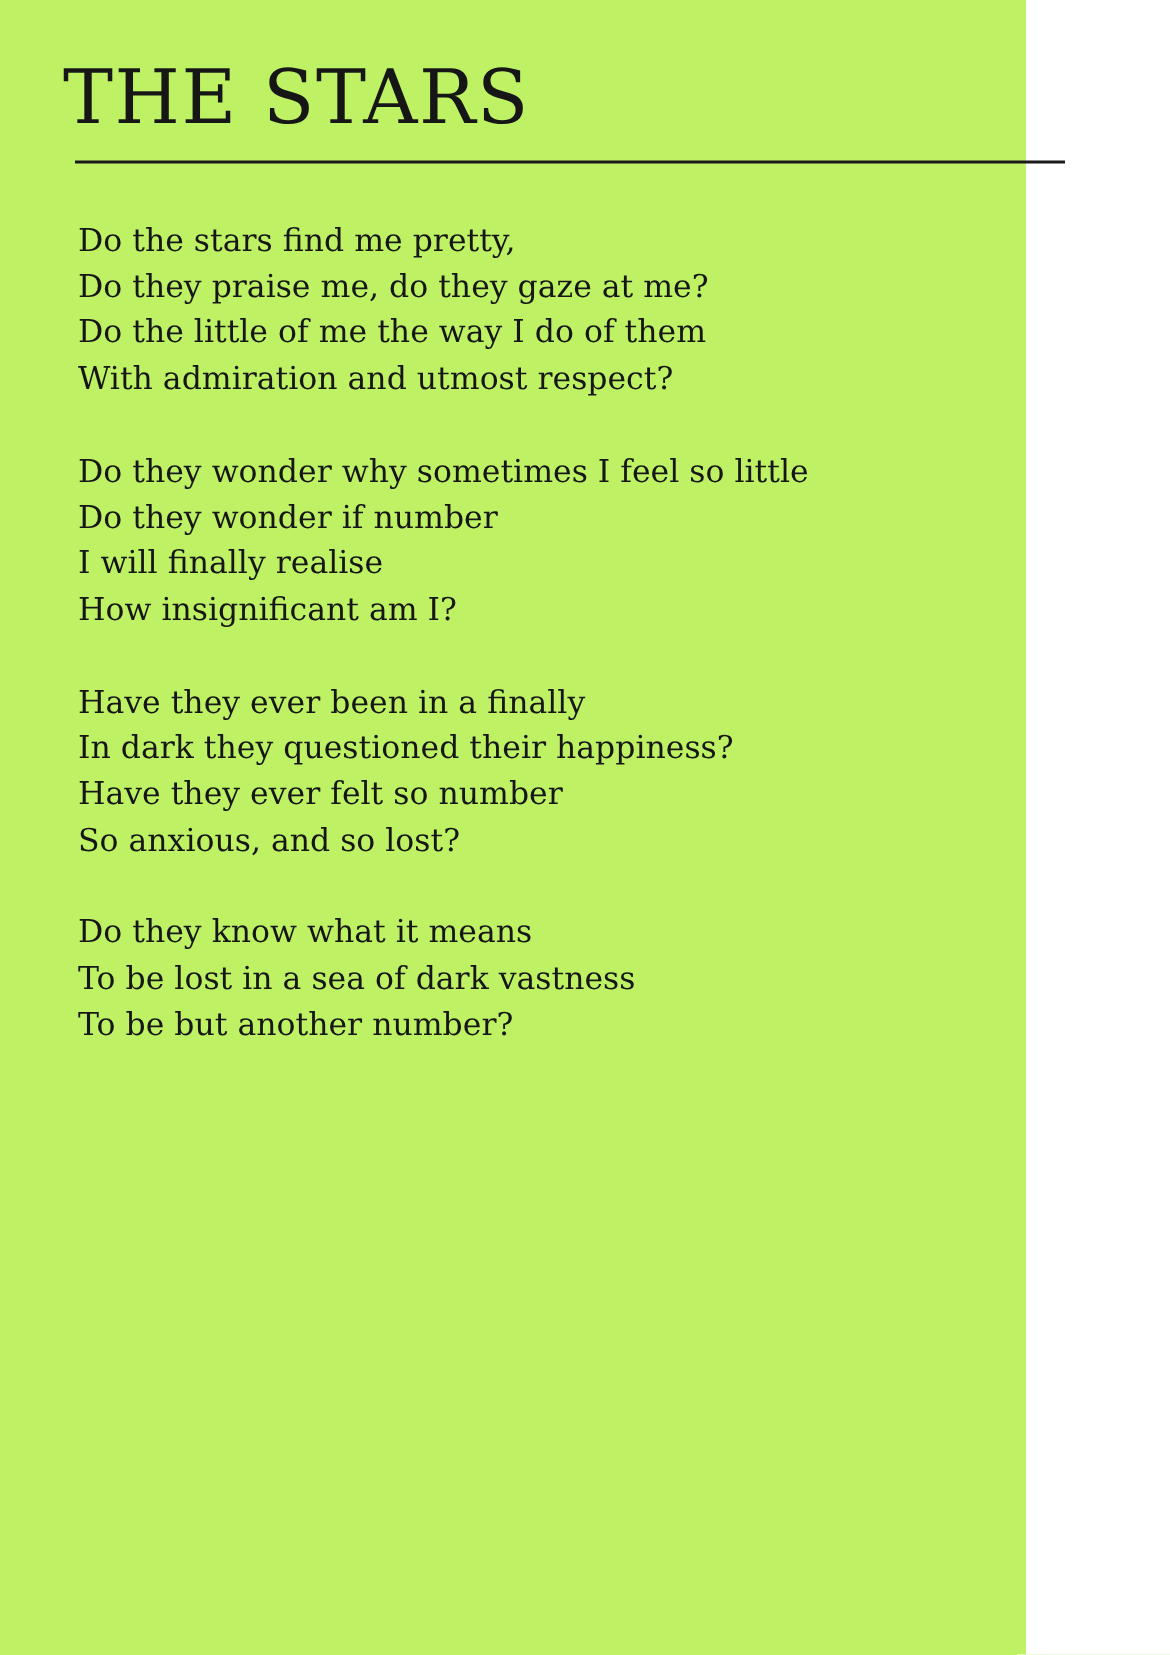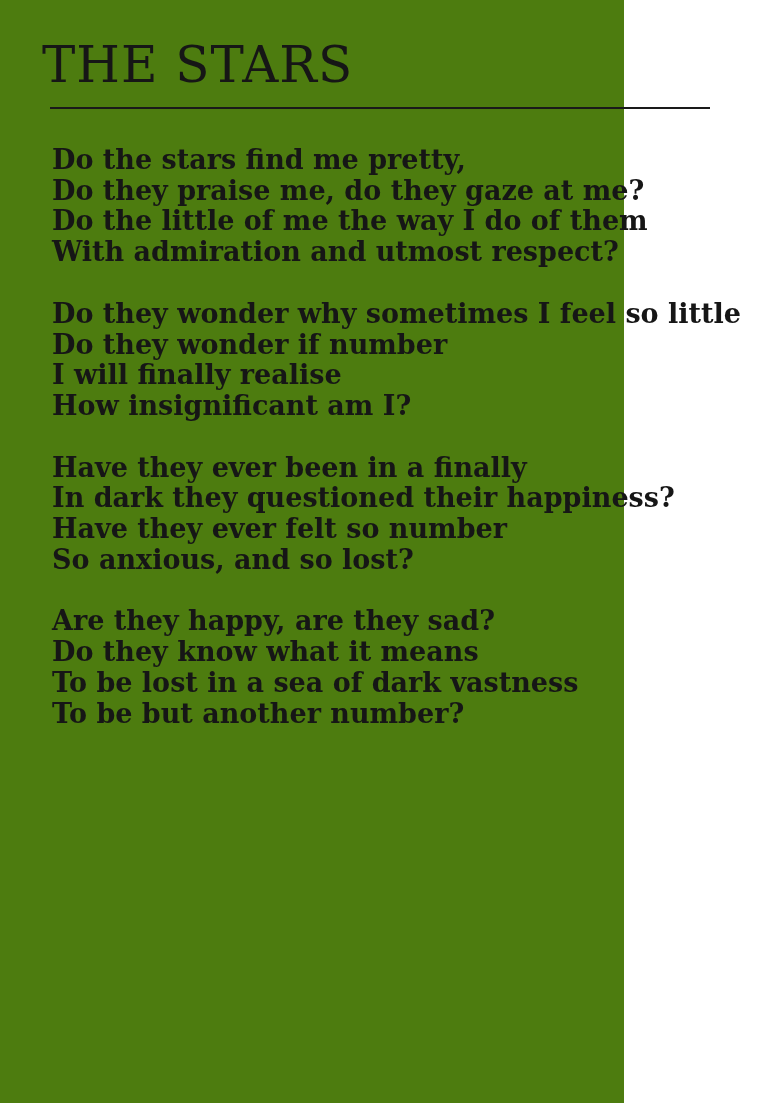--- a/index.html
+++ b/index.html
@@ -3,23 +3,23 @@
 <meta charset="utf-8">
 <style>
   html, body {
     margin: 0;
     padding: 0;
     background: #ffffff;
     color: #161616;
   }
   .page {
     position: relative;
-    width: 624px;
+    width: 684px;
     height: 1103px;
-    background: #4d7c0f;
+    background: #bef264;
     font-family: "DejaVu Serif", "Liberation Serif", serif;
     box-sizing: border-box;
   }
   .header {
     padding: 38px 64px 0 42px;
   }
   .title {
     font-size: 50px;
     font-weight: 400;
     letter-spacing: 1px;
@@ -29,23 +29,22 @@
   }
   .title-rule {
     margin: 14px 0 0 8px;
     width: 660px;
     border: none;
     border-top: 2px solid #1a1a1a;
     height: 0;
   }
   .poem {
     padding: 36px 60px 0 52px;
-    font-size: 27px;
+    font-size: 21px;
     line-height: 30.7px;
-    font-weight: bold;
   }
   .stanza {
     margin: 0 0 31px 0;
   }
   .line {
     white-space: pre;
   }
 </style>
 </head>
 <body>
@@ -74,20 +73,19 @@
     </div>
 
     <div class="stanza">
       <div class="line">Have they ever been in a finally</div>
       <div class="line">In dark they questioned their happiness?</div>
       <div class="line">Have they ever felt so number</div>
       <div class="line">So anxious, and so lost?</div>
     </div>
 
     <div class="stanza">
-      <div class="line">Are they happy, are they sad?</div>
       <div class="line">Do they know what it means</div>
       <div class="line">To be lost in a sea of dark vastness</div>
       <div class="line">To be but another number?</div>
     </div>
 
   </div>
 </div>
 
 </body></html>

